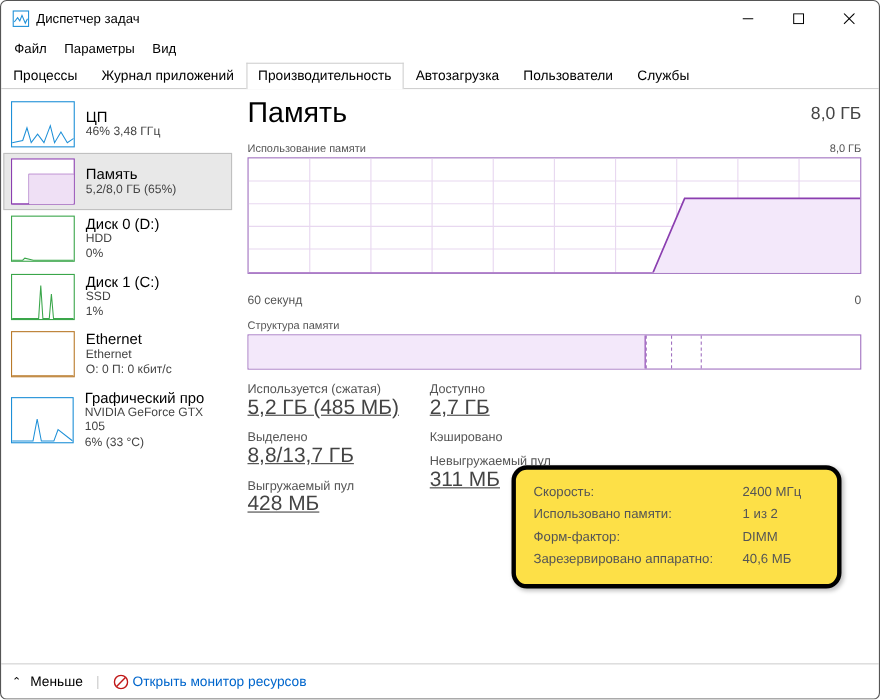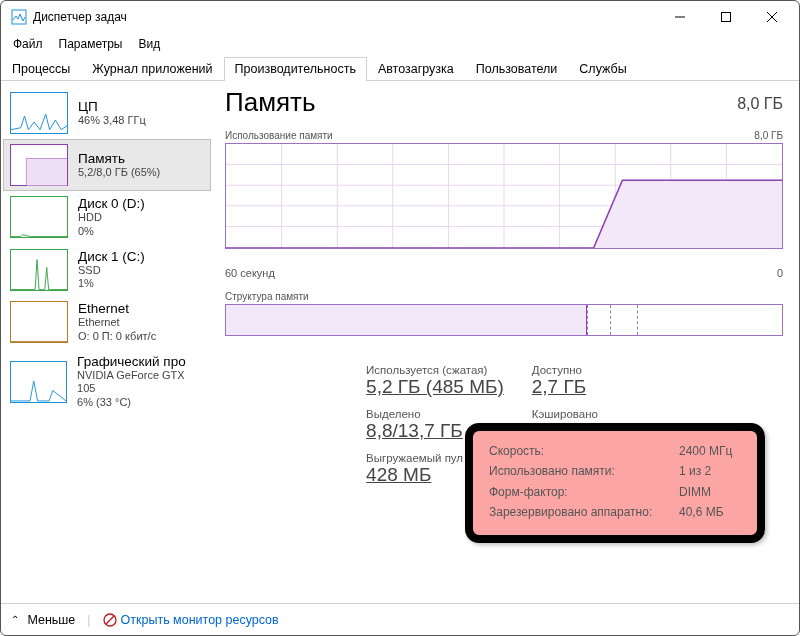--- a/index.html
+++ b/index.html
@@ -24,25 +24,25 @@
 .side-text .t1 { font-size: 13.5px; color: #000; }
 .side-text .t2 { font-size: 11px; color: #444; line-height: 1.25; }
 .main { flex: 1; padding: 6px 16px 6px 12px; position: relative; }
 .main h1 { font-size: 26px; font-weight: 400; display: inline-block; }
 .total-mem { float: right; font-size: 16px; color: #444; margin-top: 8px; }
 .graph-label { font-size: 10px; color: #555; margin-top: 12px; display: flex; justify-content: space-between; }
 .big-graph { height: 106px; border: 1px solid #a070c0; margin-top: 2px; background: #fff; position: relative; overflow: hidden; }
 .axis-label { font-size: 11px; color: #555; display: flex; justify-content: space-between; margin-top: 18px; }
 .struct { height: 32px; border: 1px solid #a070c0; margin-top: 2px; background: #fff; position: relative; }
 .struct .sep { position: absolute; top: 0; bottom: 0; border-left: 1px dashed #a070c0; }
-.stats { margin-top: 28px; display: flex; gap: 28px; justify-content: center; }
+.stats { margin-top: 12px; display: flex; gap: 28px; }
 .stat-col .lbl { font-size: 11.5px; color: #555; margin-top: 10px; }
 .stat-col .val { font-size: 19px; color: #444; text-decoration: underline; }
 .stat-col .lbl:first-child { margin-top: 0; }
-.info-box { position: absolute; border: 8px solid #000000; border-radius: 14px; padding: 10px 16px 12px; box-shadow: 2px 2px 4px rgba(0,0,0,.25); background: #fca5a5; }
+.info-box { position: absolute; border: 4px solid #000000; border-radius: 14px; padding: 10px 16px 12px; box-shadow: 2px 2px 4px rgba(0,0,0,.25); background: #fde047; }
 .info-row { display: flex; font-size: 12px; color: #555; line-height: 1.7; }
 .info-row .k { width: 190px; }
 .footer { height: 32px; border-top: 1px solid #d0d0d0; display: flex; align-items: center; padding: 0 10px; font-size: 12.5px; gap: 6px; }
 .footer .arrow { font-size: 10px; margin-right: 2px; }
 .footer .sep { color: #ccc; margin: 0 6px; }
 .rm-link { color: #0066cc; display: flex; align-items: center; gap: 4px; }
 </style>
 </head>
 <body>
 

